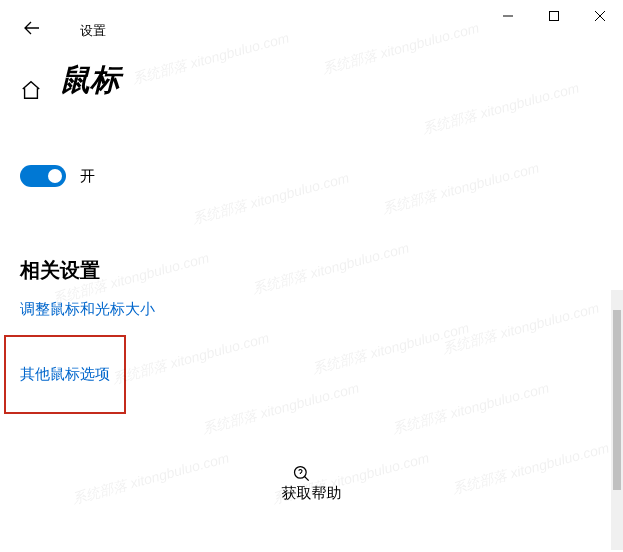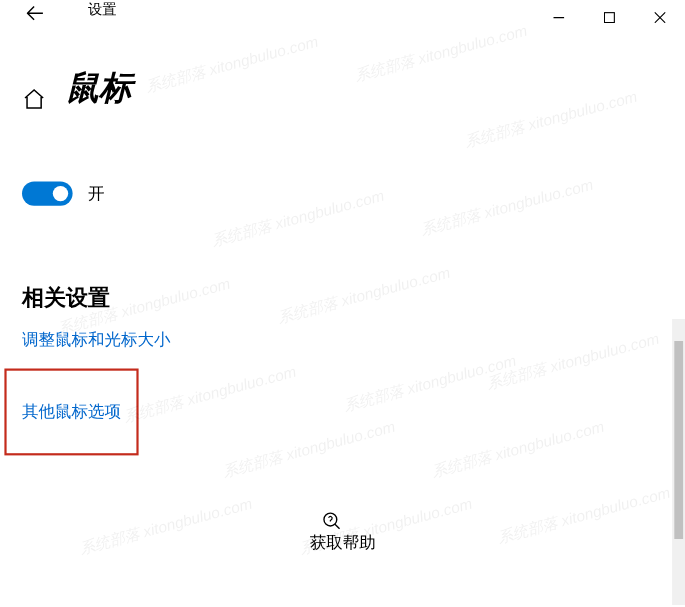--- a/index.html
+++ b/index.html
@@ -11,21 +11,21 @@
     body {
       width: 623px;
       height: 552px;
       background: #fff;
       position: relative;
       overflow: hidden;
     }
     .titlebar {
       height: 40px;
       display: flex;
-      align-items: flex-start;
+      align-items: flex-end;
       padding-left: 20px;
     }
     .back-btn {
       width: 24px;
       height: 24px;
       display: flex;
       align-items: center;
       justify-content: center;
       cursor: pointer;
     }

